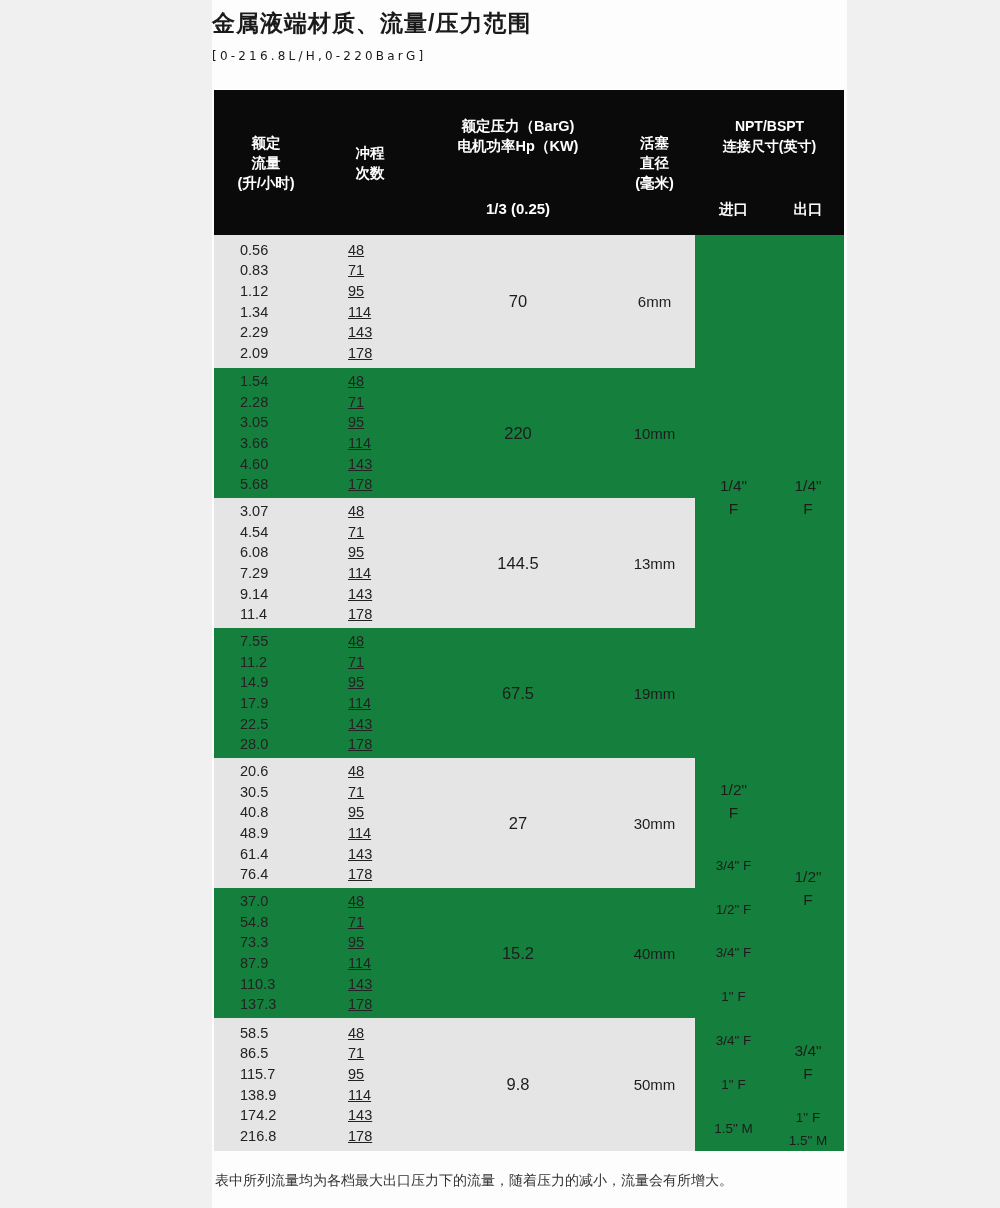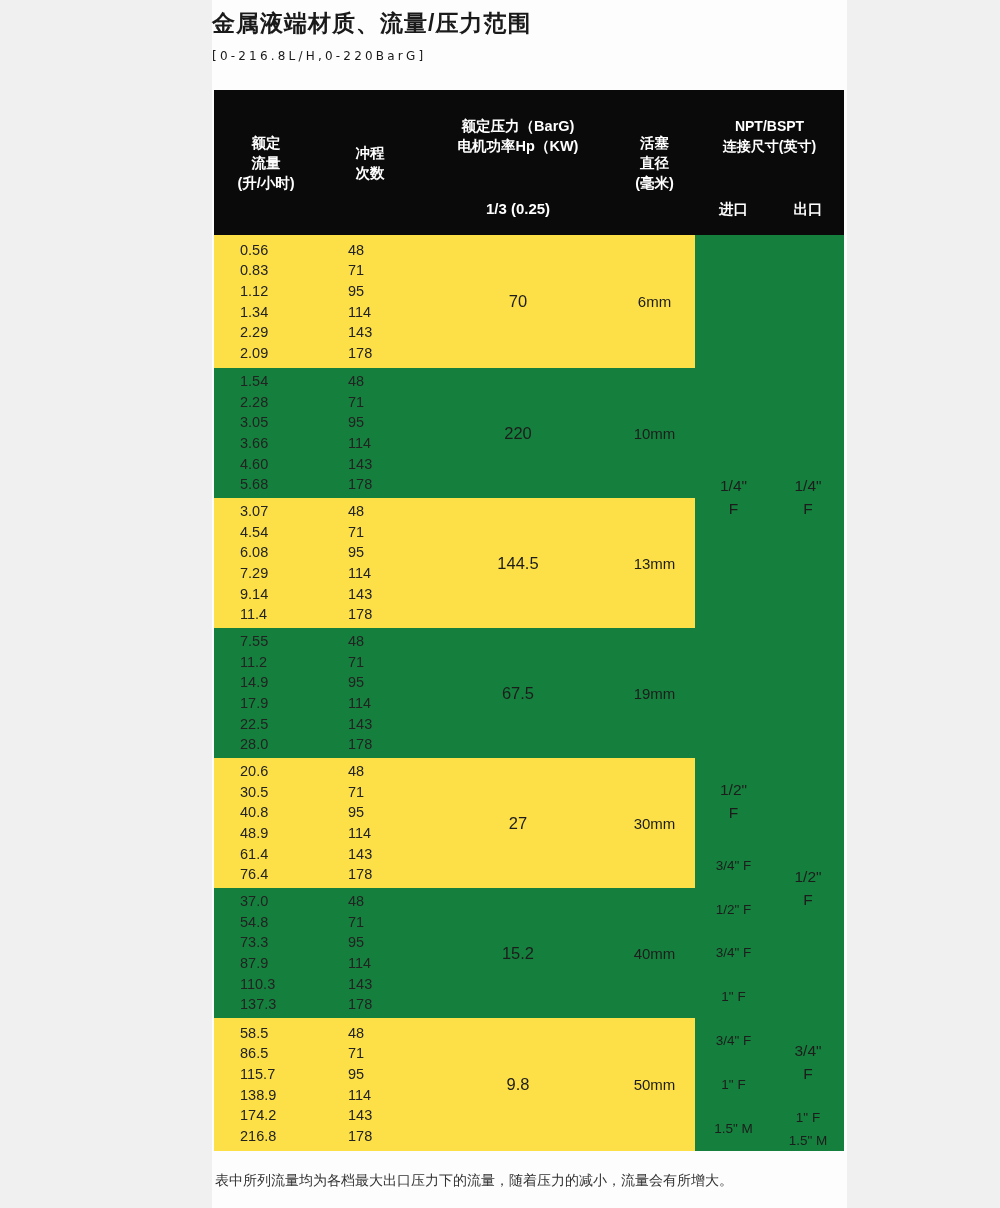--- a/index.html
+++ b/index.html
@@ -34,32 +34,32 @@
   }
   #tbl td,#tbl th{padding:0;margin:0;border:0;}
   .hdr{
     background:#0a0a0a;color:#ffffff;
     text-align:center;vertical-align:middle;
     font-weight:bold;font-size:14.5px;line-height:20px;
     border:2px solid #ffffff;
   }
   .hdr.small{font-size:14px;}
   .hdr-onefive{font-size:15px;font-weight:bold;}
-  .cellblue{background:#fde047;}
+  .cellblue{background:#e5e5e5;}
   .cellgray{background:#15803d;}
   .datacell{
     border:2px solid #ffffff;
     vertical-align:middle;text-align:center;
     font-size:14.5px;color:#222;
   }
   .listcell{
     text-align:left;padding-left:26px !important;
     line-height:20.6px;font-size:14.5px;color:#222;
   }
-  .listcell.strokes{padding-left:30px !important;}
+  .listcell.strokes{padding-left:30px !important;text-decoration:underline;}
   .bigval{font-size:16.5px;color:#1c1c1c;}
   .dia{font-size:15px;color:#1c1c1c;}
   .conn{font-size:15.5px;color:#1c1c1c;line-height:23px;}
   .conn-sm{font-size:13.5px;color:#1c1c1c;line-height:17px;}
   .subtable{
     width:100%;border-collapse:collapse;table-layout:fixed;
   }
   .subtable td{
     border:2px solid #ffffff;
     text-align:center;vertical-align:middle;

